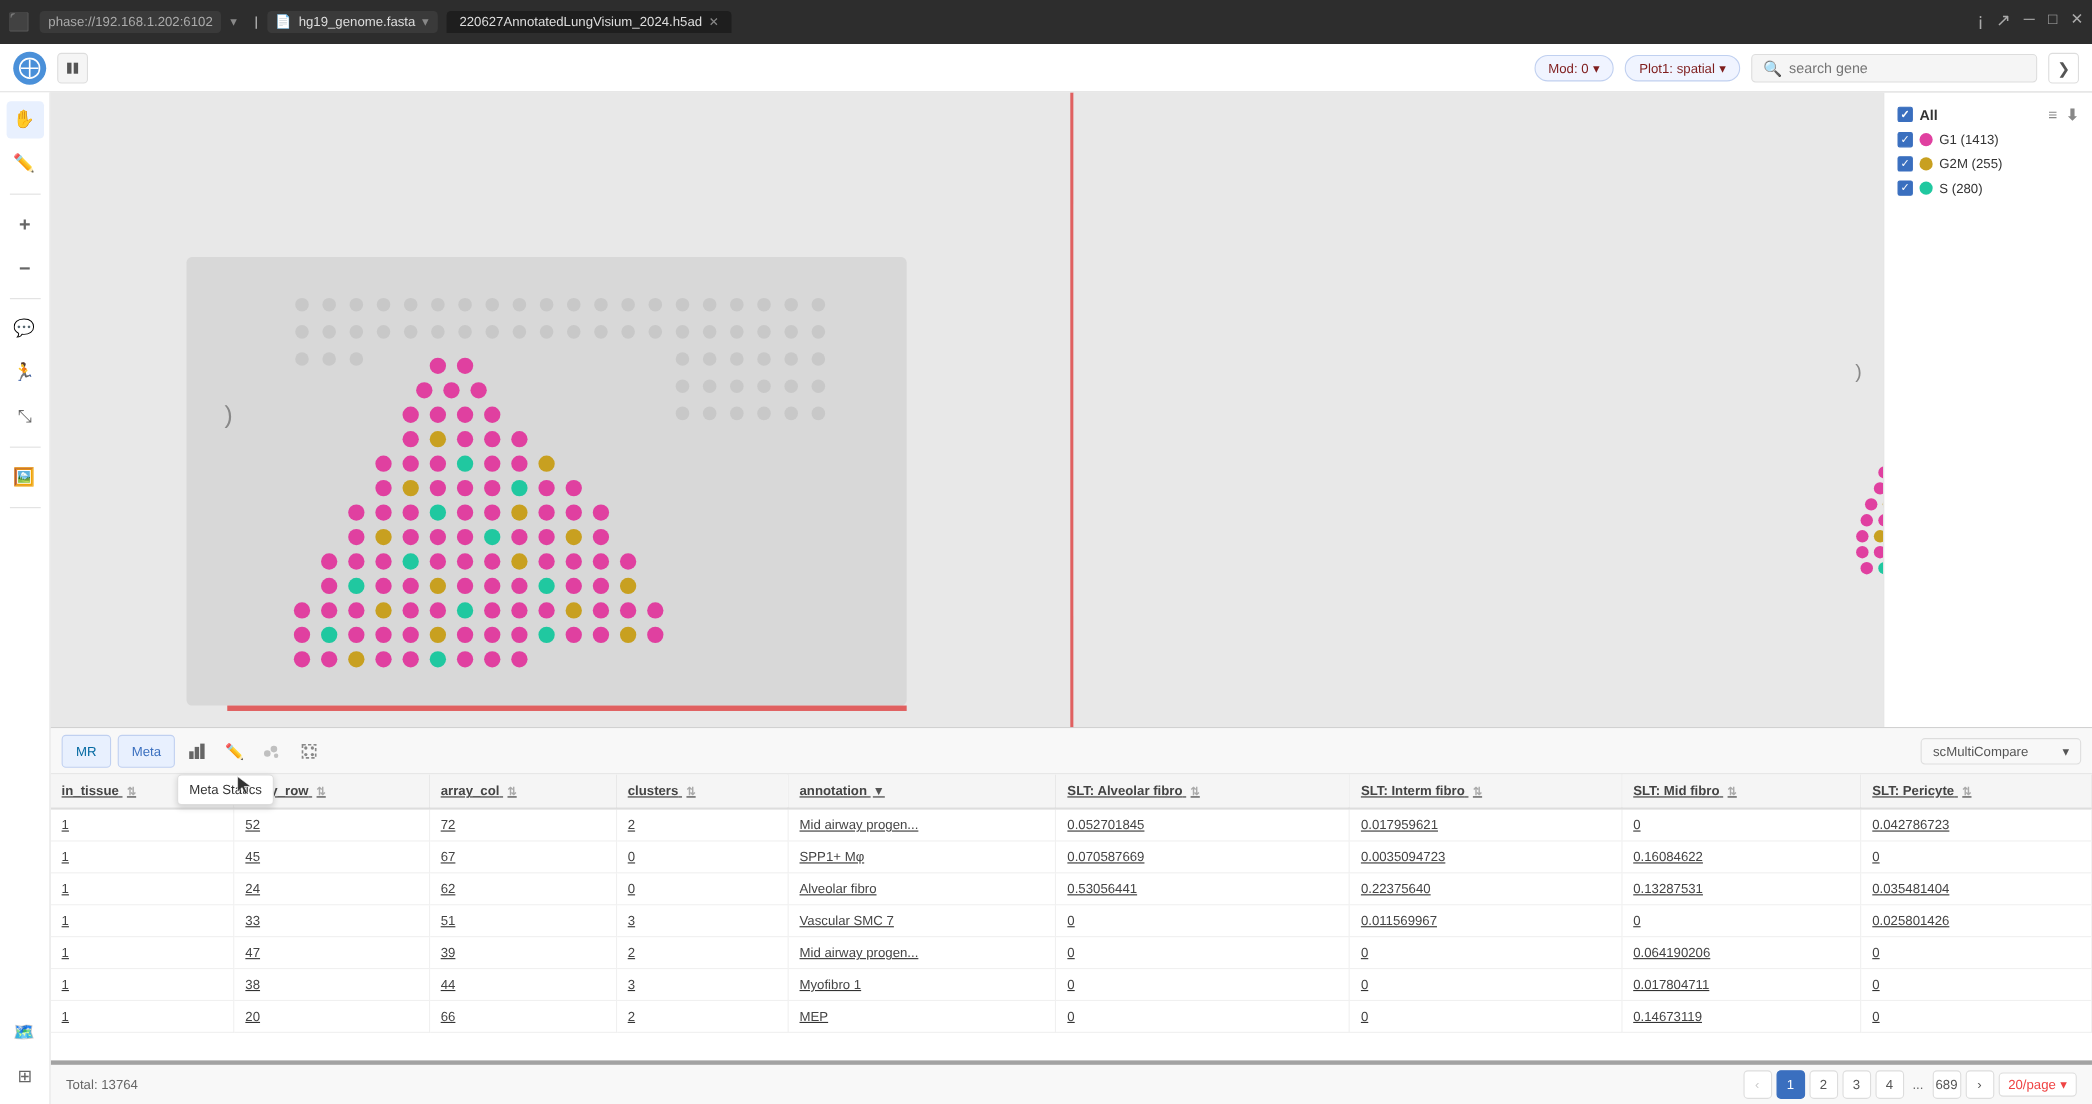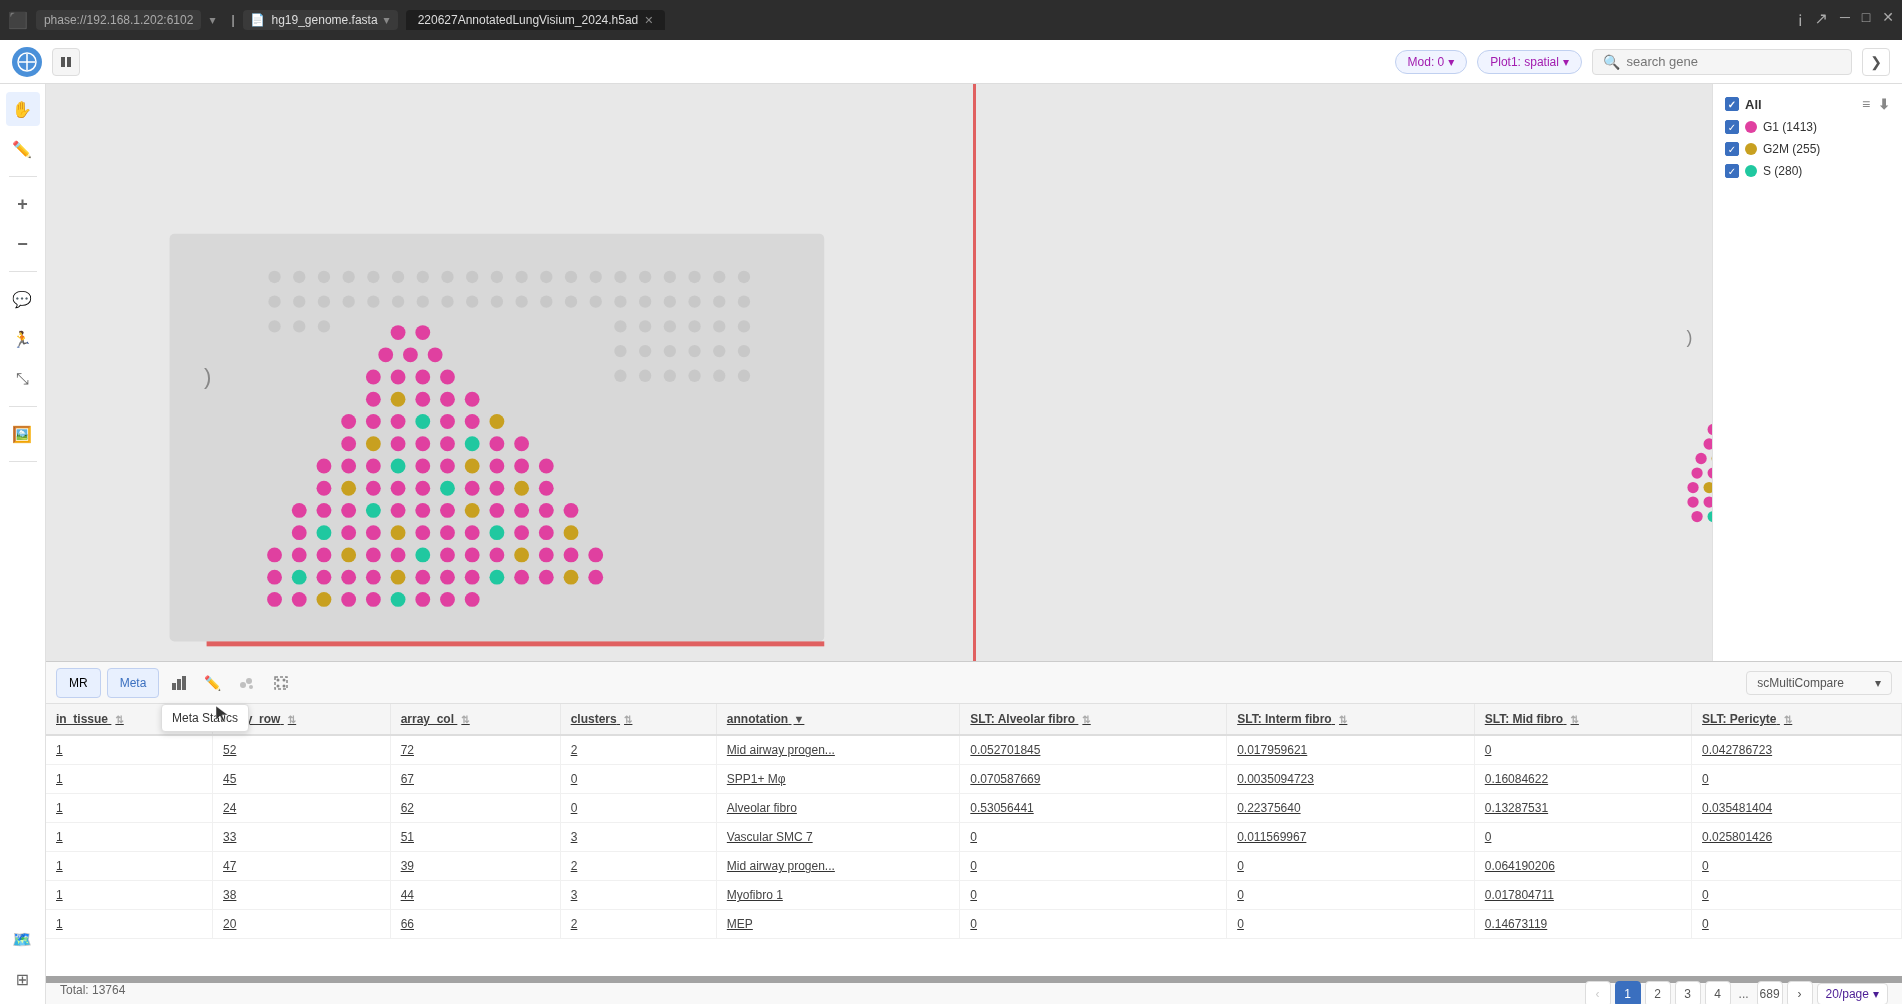--- a/index.html
+++ b/index.html
@@ -10,21 +10,21 @@
     .top-bar-url { background: #3a3a3a; border-radius: 4px; padding: 3px 8px; color: #aaa; }
     .top-bar-tab { background: #1e1e1e; border-radius: 4px 4px 0 0; padding: 3px 12px; color: #ddd; display: flex; align-items: center; gap: 6px; }
     .top-bar-tab .close-x { color: #888; font-size: 11px; cursor: pointer; }
     .top-bar-icons { margin-left: auto; display: flex; gap: 12px; color: #aaa; font-size: 14px; }
 
     
     .toolbar2 { display: flex; align-items: center; height: 44px; background: #fff; border-bottom: 1px solid #ddd; padding: 0 12px; gap: 10px; }
     .toolbar2-logo { width: 30px; height: 30px; background: #4a90d9; border-radius: 50%; display: flex; align-items: center; justify-content: center; color: #fff; font-weight: bold; font-size: 14px; }
     .toolbar2-btn { width: 28px; height: 28px; background: #f5f5f5; border: 1px solid #ddd; border-radius: 4px; display: flex; align-items: center; justify-content: center; cursor: pointer; color: #555; font-size: 14px; }
     .spacer { flex: 1; }
-    .select-pill { display: flex; align-items: center; gap: 4px; background: #f0f4ff; border: 1px solid #c0d0f0; border-radius: 16px; padding: 4px 12px; font-size: 12px; color: #a21caf; cursor: pointer; }
+    .select-pill { display: flex; align-items: center; gap: 4px; background: #f0f4ff; border: 1px solid #c0d0f0; border-radius: 16px; padding: 4px 12px; font-size: 12px; color: #7f1d1d; cursor: pointer; }
     .search-box { display: flex; align-items: center; background: #f5f5f5; border: 1px solid #ddd; border-radius: 4px; padding: 4px 10px; gap: 6px; width: 260px; }
     .search-box input { border: none; background: transparent; outline: none; font-size: 13px; color: #666; width: 100%; }
     .expand-btn { width: 28px; height: 28px; border: 1px solid #ddd; border-radius: 4px; background: #fff; display: flex; align-items: center; justify-content: center; color: #555; cursor: pointer; font-size: 14px; margin-left: auto; }
 
     
     .main { display: flex; height: calc(1004px - 40px - 44px); }
 
     
     .left-sidebar { width: 46px; background: #fff; border-right: 1px solid #e0e0e0; display: flex; flex-direction: column; align-items: center; padding: 8px 0; gap: 6px; }
     .sidebar-icon { width: 34px; height: 34px; border-radius: 4px; display: flex; align-items: center; justify-content: center; cursor: pointer; color: #666; font-size: 16px; }
@@ -43,40 +43,40 @@
     
     .legend-panel { width: 180px; background: #fff; border-left: 1px solid #e0e0e0; padding: 10px 12px; display: flex; flex-direction: column; gap: 8px; font-size: 12px; }
     .legend-title { display: flex; align-items: center; justify-content: space-between; font-size: 13px; font-weight: 600; color: #333; }
 
     
     .table-area { flex: 1; display: flex; flex-direction: column; overflow: hidden; background: #fff; }
 
     
     .table-toolbar { display: flex; align-items: center; height: 42px; background: #f8f8f8; border-bottom: 1px solid #e0e0e0; padding: 0 10px; gap: 6px; }
     .tab-btn { height: 30px; padding: 0 12px; border: 1px solid #ddd; border-radius: 4px; background: #fff; font-size: 12px; cursor: pointer; color: #555; }
-    .tab-btn.active { background: #e8f0fe; color: #000000; border-color: #c0d0f0; }
+    .tab-btn.active { background: #e8f0fe; color: #0369a1; border-color: #c0d0f0; }
     .tooltip-popup { background: #fff; border: 1px solid #ddd; border-radius: 4px; padding: 6px 10px; font-size: 12px; color: #333; box-shadow: 0 2px 6px rgba(0,0,0,0.15); position: absolute; top: 42px; left: 115px; z-index: 100; }
     .table-tool-icon { width: 28px; height: 28px; display: flex; align-items: center; justify-content: center; cursor: pointer; color: #666; font-size: 14px; border-radius: 4px; }
     .scmulti-select { margin-left: auto; display: flex; align-items: center; gap: 4px; background: #f8f8f8; border: 1px solid #ddd; border-radius: 4px; padding: 4px 10px; font-size: 12px; color: #555; cursor: pointer; }
 
     
     .data-table-wrap { flex: 1; overflow: auto; text-decoration: underline; }
     table { width: 100%; border-collapse: collapse; font-size: 12px; }
     thead tr { background: #f5f5f5; border-bottom: 2px solid #ddd; position: sticky; top: 0; z-index: 10; }
     th { padding: 8px 10px; text-align: left; font-weight: 600; color: #444; white-space: nowrap; border-right: 1px solid #e8e8e8; background: #f5f5f5; }
     th .sort-icon { color: #aaa; font-size: 10px; margin-left: 4px; cursor: pointer; }
     td { padding: 7px 10px; border-bottom: 1px solid #f0f0f0; border-right: 1px solid #f0f0f0; color: #444; white-space: nowrap; }
 
     
-    .table-footer { display: flex; height: 28px; background: #f8f8f8; border-top: 7px solid #a3a3a3; padding: 0 14px; font-size: 12px; color: #666; }
+    .table-footer { display: flex; align-items: center; height: 40px; background: #f8f8f8; border-top: 4px solid #a3a3a3; padding: 0 14px; font-size: 12px; color: #666; }
     .pagination { display: flex; align-items: center; gap: 4px; margin-left: auto; }
     .page-btn { width: 26px; height: 26px; border: 1px solid #ddd; border-radius: 4px; background: #fff; display: flex; align-items: center; justify-content: center; cursor: pointer; font-size: 12px; color: #555; }
     .page-btn.active { background: #3a6fbf; color: #fff; border-color: #3a6fbf; }
     .page-btn.disabled { color: #ccc; cursor: default; }
-    .per-page-select { display: flex; align-items: center; gap: 4px; border: 1px solid #ddd; border-radius: 4px; padding: 3px 8px; background: #fff; font-size: 12px; color: #4c1d95; cursor: pointer; }
+    .per-page-select { display: flex; align-items: center; gap: 4px; border: 1px solid #ddd; border-radius: 4px; padding: 3px 8px; background: #fff; font-size: 12px; color: #ef4444; cursor: pointer; }
 
     
     .spatial-svg { width: 100%; height: 100%; }
 
     
     .color-by-dropdown { position: absolute; top: 10px; right: 14px; display: flex; align-items: center; gap: 6px; background: #fff; border: 1px solid #ddd; border-radius: 4px; padding: 5px 10px; font-size: 13px; cursor: pointer; color: #333; box-shadow: 0 1px 4px rgba(0,0,0,0.1); }
   </style>
 </head>
 <body>
 

